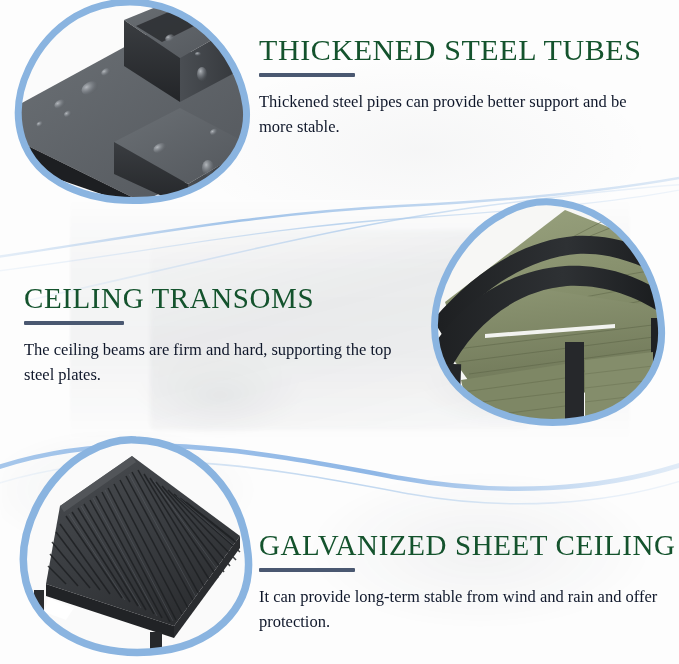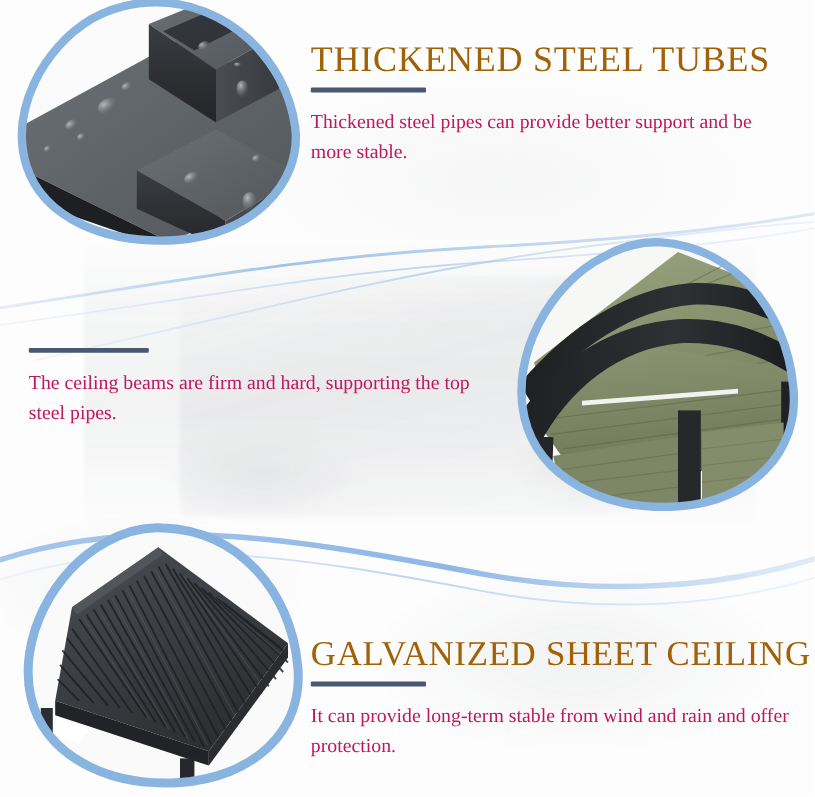--- a/index.html
+++ b/index.html
@@ -83,42 +83,42 @@
   .f2 { left: 24px;  top: 283px; width: 400px; }
   .f3 { left: 259px; top: 518px; width: 410px; margin-top: 12px; }
 
   .feature-title {
     margin: 0;
     font-family: "Liberation Serif", "DejaVu Serif", serif;
     font-weight: 400;
     font-size: 30px;
     line-height: 1.08;
     letter-spacing: 0.6px;
-    color: #a16207;
+    color: #14532d;
     white-space: nowrap;
   }
   .f2 .feature-title { font-size: 29px; }
   .f3 .feature-title { font-size: 29px; }
 
   .title-rule {
     width: 96px;
     height: 4px;
     margin-top: 7px;
     background: #4a5871;
     border-radius: 1px;
   }
   .f2 .title-rule { width: 100px; }
   .f3 .title-rule { width: 96px; }
 
   .feature-desc {
     margin: 12px 0 0 0;
     font-family: "Liberation Serif", "DejaVu Serif", serif;
     font-size: 16.5px;
     line-height: 1.52;
-    color: #be185d;
+    color: #0f172a;
   }
 
   
   .callout {
     position: absolute;
   }
   .callout svg { display: block; }
 
   .p1 { left: 2px;   top: -4px;  width: 258px; height: 212px; }
   .p2 { left: 415px; top: 192px; width: 262px; height: 240px; }
@@ -371,22 +371,23 @@
     </svg>
   </div>
 
   <div class="feature-text f1">
     <h2 class="feature-title">THICKENED STEEL TUBES</h2>
     <div class="title-rule"></div>
     <p class="feature-desc">Thickened steel pipes can provide better support and be more stable.</p>
   </div>
 
   <div class="feature-text f2">
+    <h2 class="feature-title">CEILING TRANSOMS</h2>
     <div class="title-rule"></div>
-    <p class="feature-desc">The ceiling beams are firm and hard, supporting the top steel pipes.</p>
+    <p class="feature-desc">The ceiling beams are firm and hard, supporting the top steel plates.</p>
   </div>
 
   <div class="feature-text f3">
     <h2 class="feature-title">GALVANIZED SHEET CEILING</h2>
     <div class="title-rule"></div>
     <p class="feature-desc">It can provide long-term stable from wind and rain and offer protection.</p>
   </div>
 
 </div>
 

